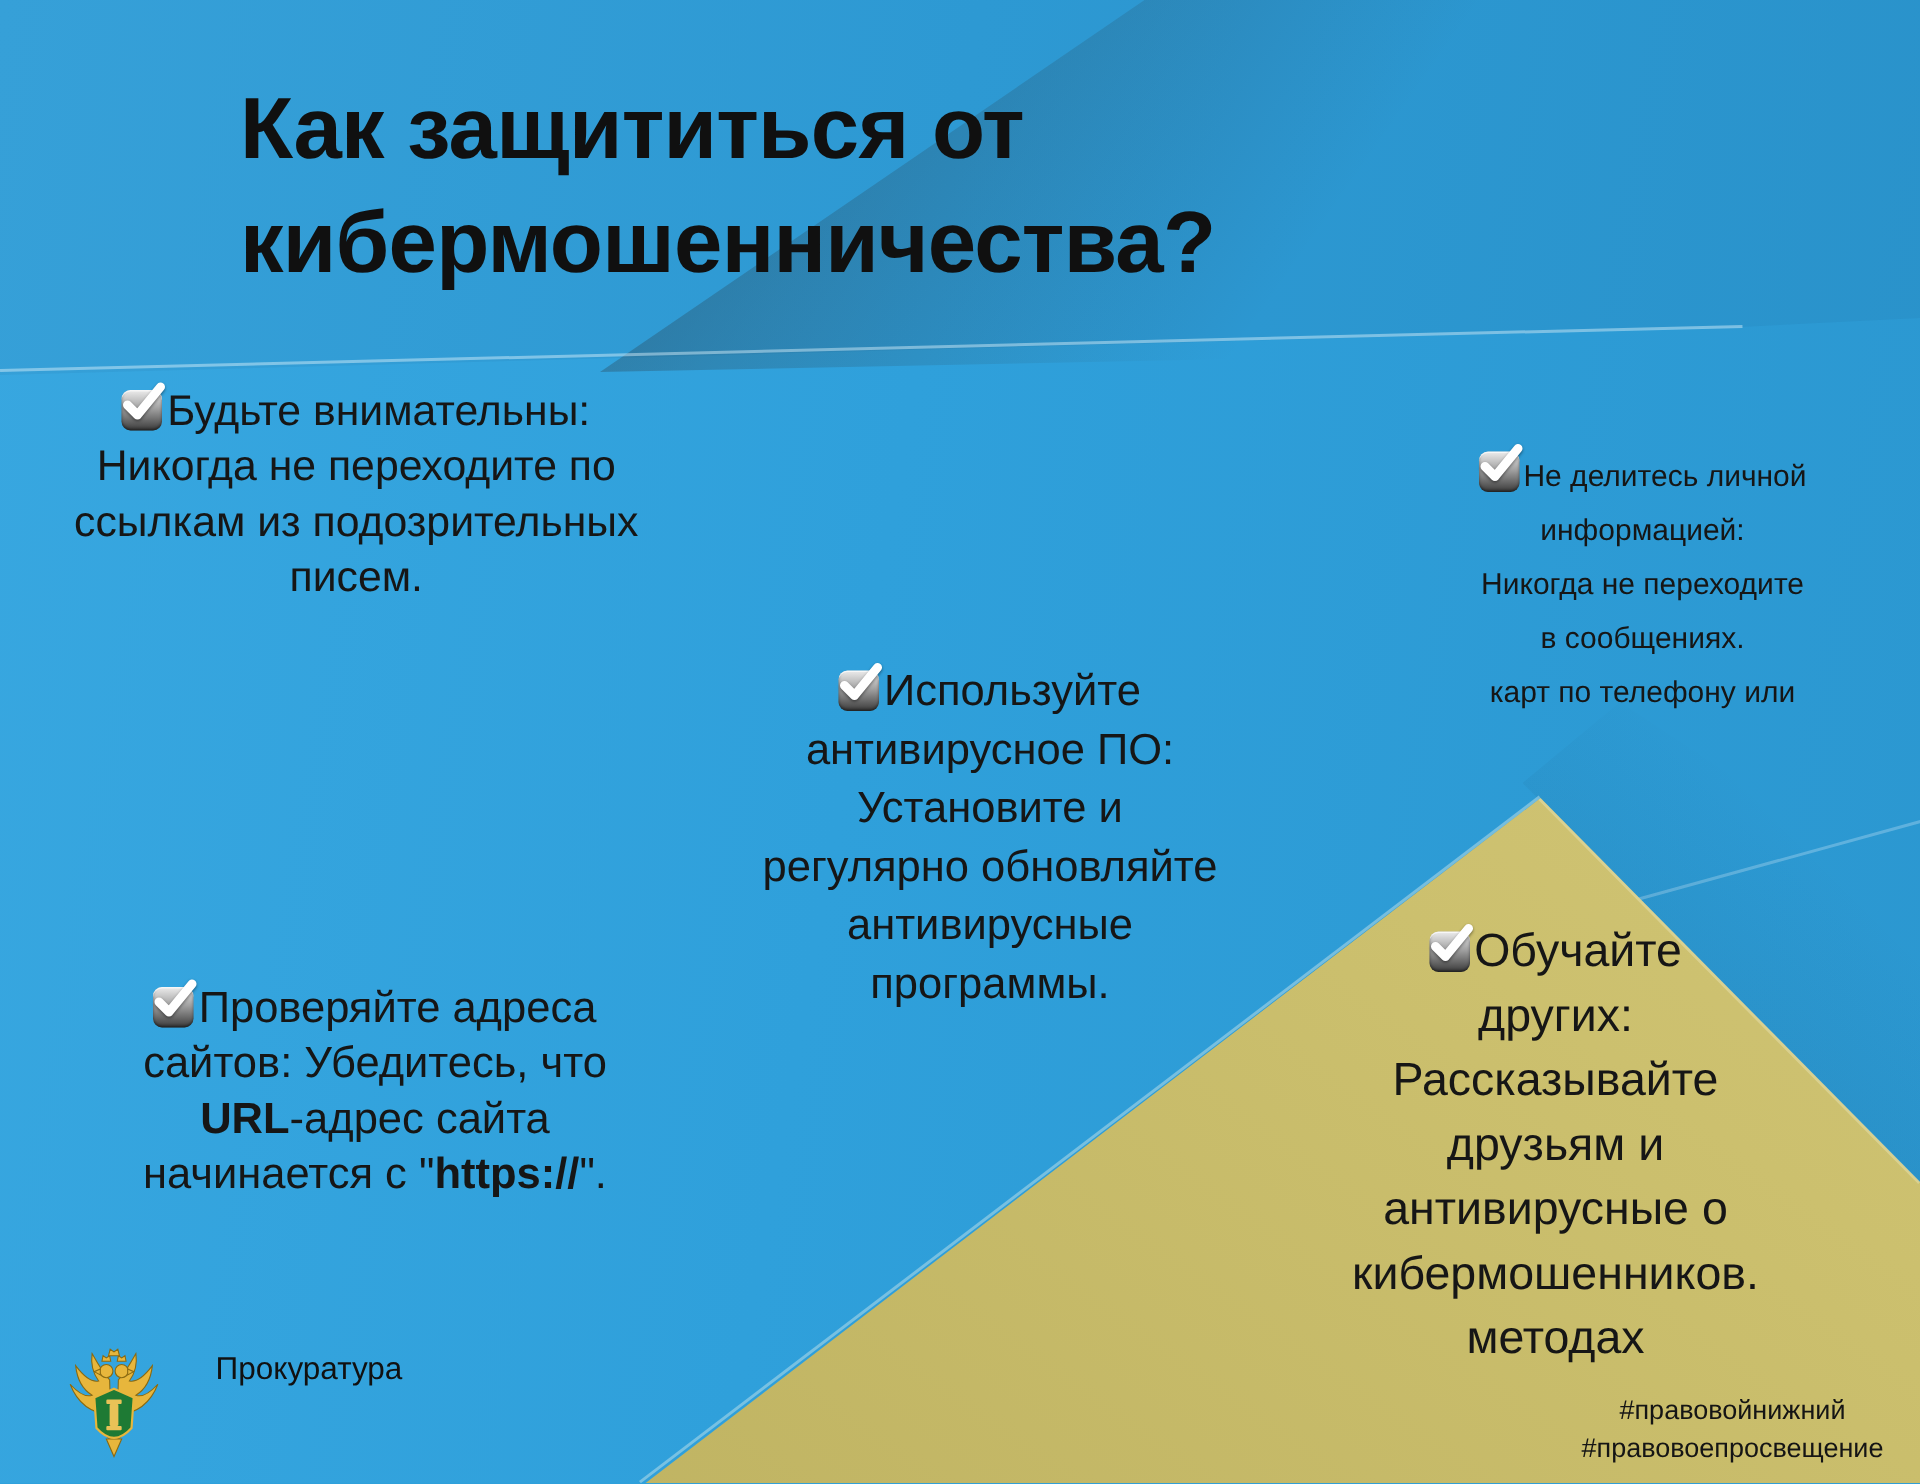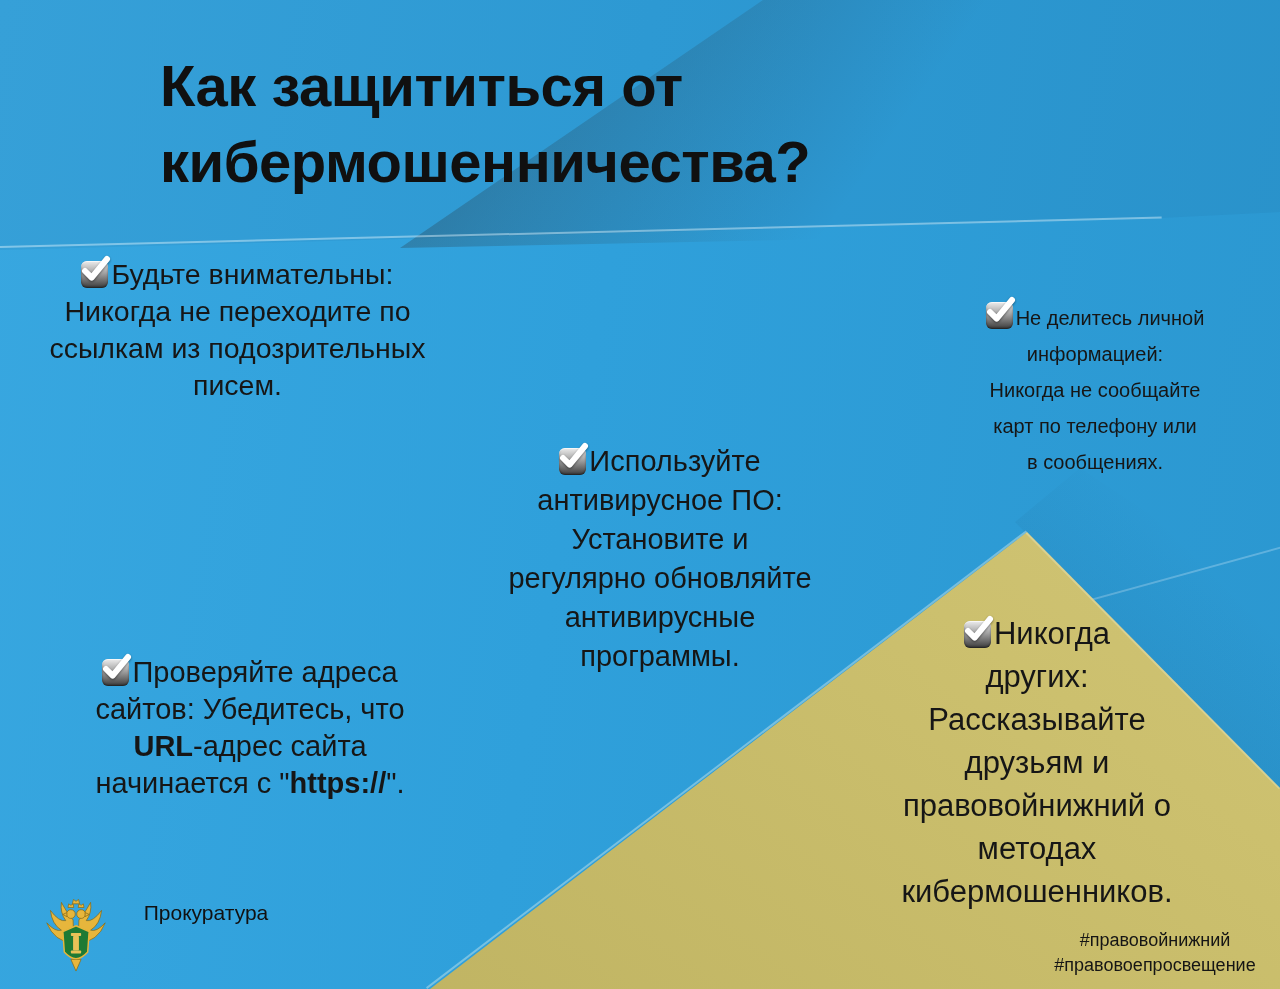--- a/index.html
+++ b/index.html
@@ -116,23 +116,23 @@
     <div class="line">Никогда не переходите по</div>
     <div class="line">ссылкам из подозрительных</div>
     <div class="line">писем.</div>
   </div>
 
   <div class="tip" id="tip-personal">
     <div class="line"><span class="checkbox"><svg viewBox="0 0 24 24">
             <path d="M4.5 13.5 l5 5 L21 4.5" stroke="#ffffff" stroke-width="4.5" fill="none" stroke-linecap="round" stroke-linejoin="round"></path>
           </svg></span><span>Не делитесь личной</span></div>
     <div class="line">информацией:</div>
-    <div class="line">Никогда не сообщайте</div>
+    <div class="line">Никогда не переходите</div>
+    <div class="line">в сообщениях.</div>
     <div class="line">карт по телефону или</div>
-    <div class="line">в сообщениях.</div>
   </div>
 
   <div class="tip" id="tip-antivirus">
     <div class="line"><span class="checkbox"><svg viewBox="0 0 24 24">
             <path d="M4.5 13.5 l5 5 L21 4.5" stroke="#ffffff" stroke-width="4.5" fill="none" stroke-linecap="round" stroke-linejoin="round"></path>
           </svg></span><span>Используйте</span></div>
     <div class="line">антивирусное ПО:</div>
     <div class="line">Установите и</div>
     <div class="line">регулярно обновляйте</div>
     <div class="line">антивирусные</div>
@@ -144,27 +144,27 @@
             <path d="M4.5 13.5 l5 5 L21 4.5" stroke="#ffffff" stroke-width="4.5" fill="none" stroke-linecap="round" stroke-linejoin="round"></path>
           </svg></span><span>Проверяйте адреса</span></div>
     <div class="line">сайтов: Убедитесь, что</div>
     <div class="line"><span class="b">URL</span><span>-адрес сайта</span></div>
     <div class="line"><span>начинается с "</span><span class="b">https://</span><span>".</span></div>
   </div>
 
   <div class="tip" id="tip-educate">
     <div class="line"><span class="checkbox"><svg viewBox="0 0 24 24">
             <path d="M4.5 13.5 l5 5 L21 4.5" stroke="#ffffff" stroke-width="4.5" fill="none" stroke-linecap="round" stroke-linejoin="round"></path>
-          </svg></span><span>Никогда</span></div>
+          </svg></span><span>Обучайте</span></div>
     <div class="line">других:</div>
     <div class="line">Рассказывайте</div>
     <div class="line">друзьям и</div>
-    <div class="line">правовойнижний о</div>
+    <div class="line">антивирусные о</div>
+    <div class="line">кибермошенников.</div>
     <div class="line">методах</div>
-    <div class="line">кибермошенников.</div>
   </div>
 
   <div class="emblem">
     <svg viewBox="0 0 100 115" width="80" height="84">
       <g fill="#E7B63C" stroke="#8a6a12" stroke-width="1">
         <path d="M47 62 Q20 60 10 34 Q22 47 30 44 Q17 36 15 17 Q27 33 36 31 Q28 20 30 6 Q40 24 46 30 Z"></path>
         <path d="M53 62 Q80 60 90 34 Q78 47 70 44 Q83 36 85 17 Q73 33 64 31 Q72 20 70 6 Q60 24 54 30 Z"></path>
         <circle cx="43" cy="22" r="6"></circle>
         <circle cx="57" cy="22" r="6"></circle>
         <path d="M37.5 20 l-5.5 2.5 5.5 3 z"></path>

